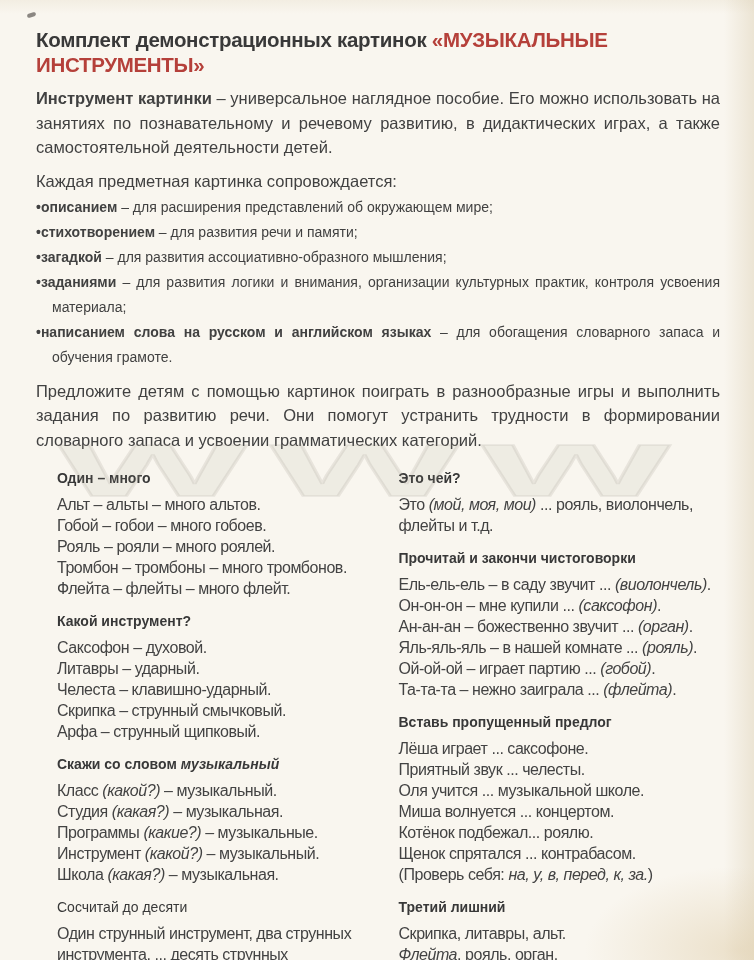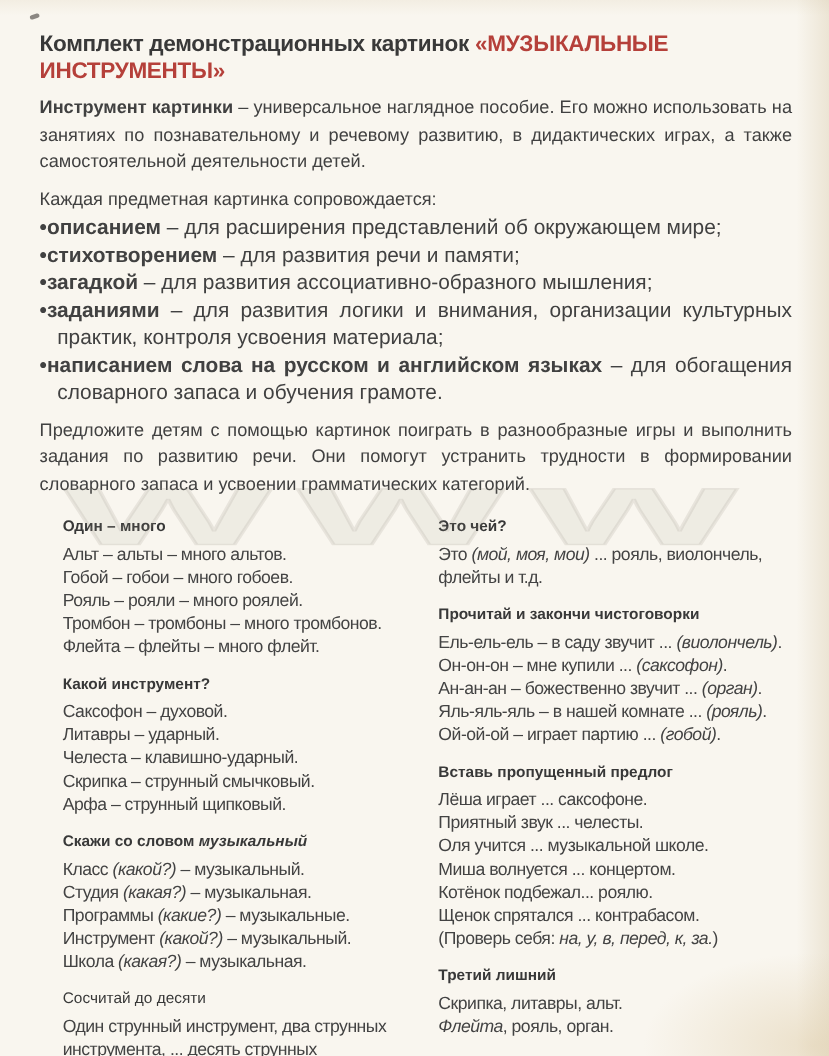--- a/index.html
+++ b/index.html
@@ -26,21 +26,21 @@
   .title .accent{color:var(--accent,#b5403a);}
   .para{
     margin:9px 34px 0 36px;
     font-size:16.5px;line-height:24.5px;
     text-align:justify;color:#414141;
   }
   .lead{font-weight:700;}
   .accomp-intro{margin:9px 34px 0 36px;font-size:16.5px;line-height:24px;color:#414141;}
   ul.bullets{
     list-style:none;margin:2px 34px 0 36px;padding:0;
-    font-size:19px;line-height:25px;text-align:justify;color:#414141;
+    font-size:14px;line-height:25px;text-align:justify;color:#414141;
   }
   ul.bullets li{padding-left:16px;text-indent:-16px;}
   ul.bullets li::before{content:"\2022 ";font-weight:700;}
   .columns{display:flex;gap:14px;margin:16px 28px 0 57px;}
   .col{flex:1;min-width:0;}
   .exercise{margin:0 0 12px 0;}
   .ex-h{font-size:14px;font-weight:700;line-height:21px;margin:0 0 5px 0;color:#383838;}
   .ex-line{margin:0;font-size:16px;line-height:21px;letter-spacing:-0.45px;color:#434343;}
   .watermark-mid{
     position:absolute;top:408px;left:0;width:754px;
@@ -119,20 +119,21 @@
             <h3 class="ex-h"><span style="font-weight: 700;">Это чей?</span></h3>
             <p class="ex-line"><span>Это </span><span style="font-style: italic;">(мой, моя, мои)</span><span> ... рояль, виолончель, флейты и т.д.</span></p>
           </section>
           <section class="exercise">
             <h3 class="ex-h"><span style="font-weight: 700;">Прочитай и закончи чистоговорки</span></h3>
             <p class="ex-line"><span>Ель-ель-ель – в саду звучит ... </span><span style="font-style: italic;">(виолончель)</span><span>.</span></p>
             <p class="ex-line"><span>Он-он-он – мне купили ... </span><span style="font-style: italic;">(саксофон)</span><span>.</span></p>
             <p class="ex-line"><span>Ан-ан-ан – божественно звучит ... </span><span style="font-style: italic;">(орган)</span><span>.</span></p>
             <p class="ex-line"><span>Яль-яль-яль – в нашей комнате ... </span><span style="font-style: italic;">(рояль)</span><span>.</span></p>
             <p class="ex-line"><span>Ой-ой-ой – играет партию ... </span><span style="font-style: italic;">(гобой)</span><span>.</span></p>
+            <p class="ex-line"><span>Та-та-та – нежно заиграла ... </span><span style="font-style: italic;">(флейта)</span><span>.</span></p>
           </section>
           <section class="exercise">
             <h3 class="ex-h"><span style="font-weight: 700;">Вставь пропущенный предлог</span></h3>
             <p class="ex-line"><span>Лёша играет ... саксофоне.</span></p>
             <p class="ex-line"><span>Приятный звук ... челесты.</span></p>
             <p class="ex-line"><span>Оля учится ... музыкальной школе.</span></p>
             <p class="ex-line"><span>Миша волнуется ... концертом.</span></p>
             <p class="ex-line"><span>Котёнок подбежал... роялю.</span></p>
             <p class="ex-line"><span>Щенок спрятался ... контрабасом.</span></p>
             <p class="ex-line"><span>(Проверь себя: </span><span style="font-style: italic;">на, у, в, перед, к, за.</span><span>)</span></p>

